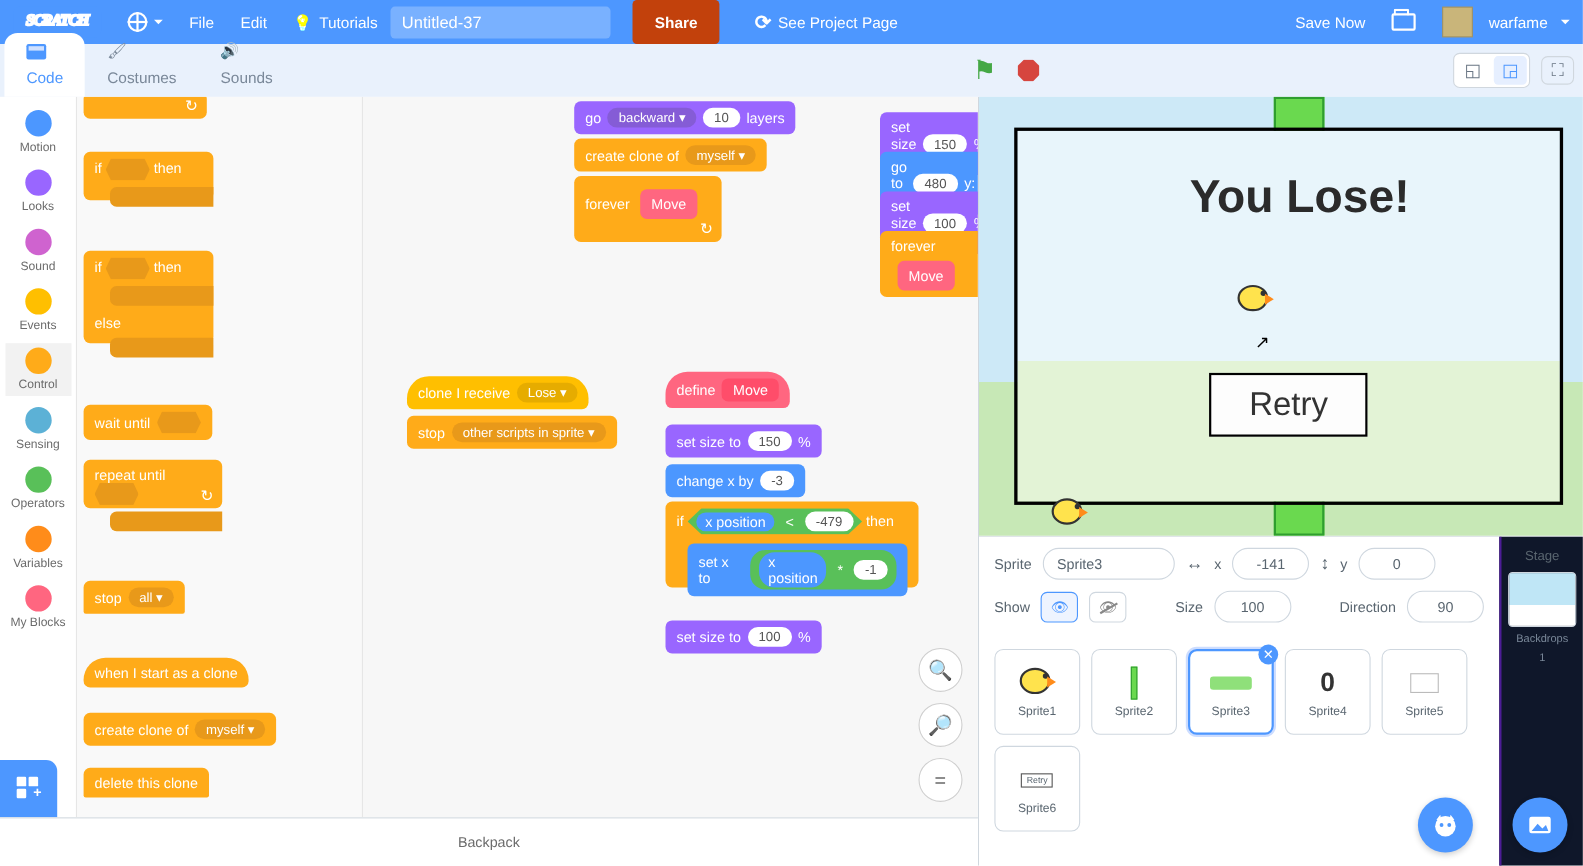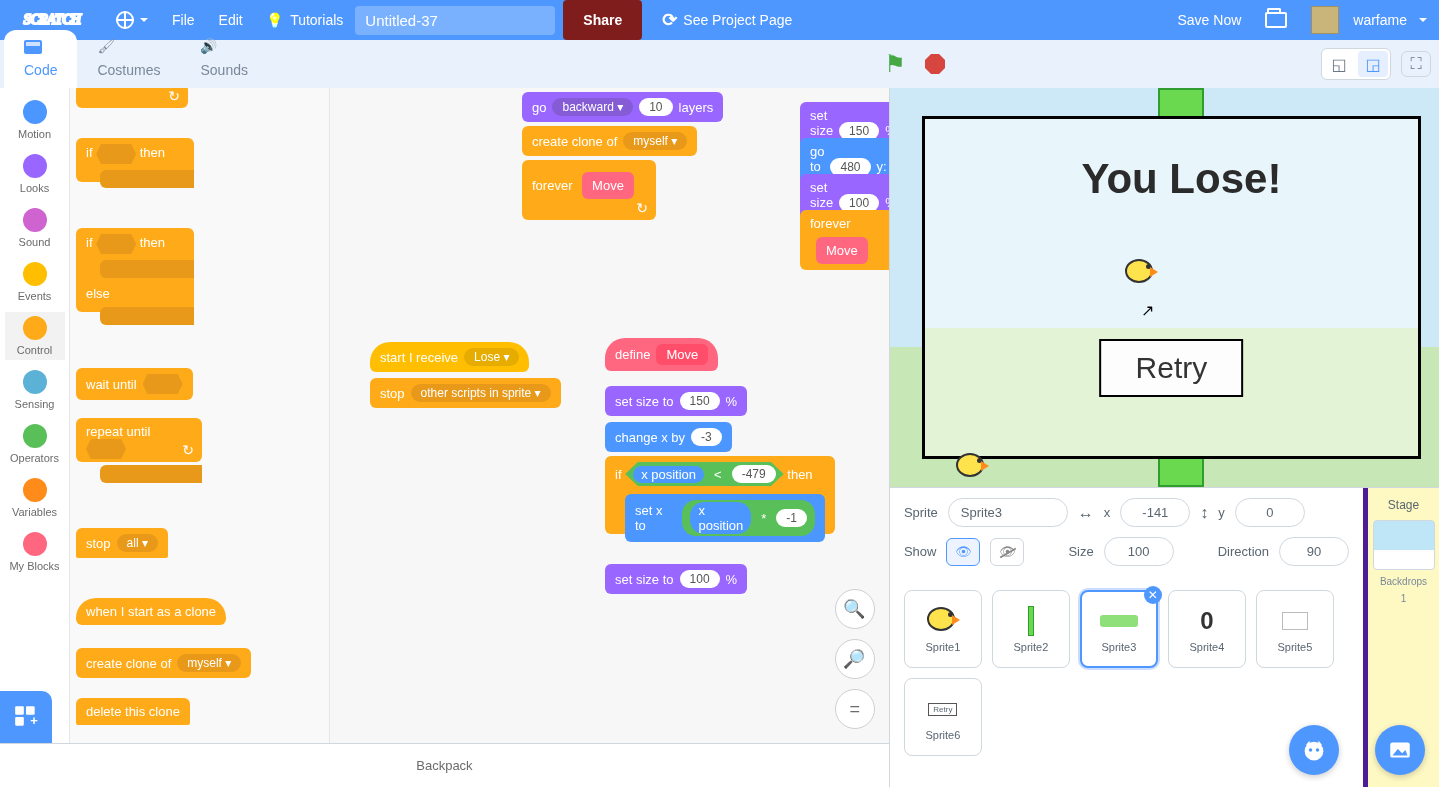--- a/index.html
+++ b/index.html
@@ -9,21 +9,21 @@
   .menubar { height: 40px; background: #4d97ff; display: flex; align-items: center; color: #fff; font-size: 14px; }
   .logo { width: 80px; height: 28px; margin: 0 12px; background: #4d97ff; border-radius: 6px; display:flex;align-items:center;justify-content:center;}
   .logo-text{ font-family: "Comic Sans MS", cursive; font-weight:900; color:#ffa64d; -webkit-text-stroke:2px #fff; letter-spacing:-1px; font-size:14px;font-style:italic;}
   .mb-item { padding: 0 12px; cursor: pointer; display:flex;align-items:center;gap:6px; height:40px;}
   .globe-icon{ width:18px;height:18px;border:2px solid #fff;border-radius:50%;position:relative;}
   .globe-icon::before{content:"";position:absolute;left:6px;top:-2px;bottom:-2px;border-left:2px solid #fff;}
   .globe-icon::after{content:"";position:absolute;top:6px;left:-2px;right:-2px;border-top:2px solid #fff;}
   .dd-caret{width:0;height:0;border:4px solid transparent;border-top-color:#fff;margin-top:4px;}
   .bulb-icon::before{content:"💡";filter: brightness(2);}
   .project-title{ background: rgba(255,255,255,.25); border:none; color:#fff; font-size:15px; padding:6px 10px; border-radius:4px; width:200px;}
-  .share-btn{ background:#7f1d1d; padding:8px 20px; font-weight:600; border-radius:4px; margin:0 8px;}
+  .share-btn{ background:#c2410c; padding:8px 20px; font-weight:600; border-radius:4px; margin:0 20px;}
   .seepage-icon::before{content:"⟳"; font-size:18px; font-weight:bold;}
   .mb-spacer{flex:1;}
   .folder-icon{width:22px;height:16px;border:2px solid #fff;border-radius:2px 2px 2px 2px;position:relative;}
   .folder-icon::before{content:"";position:absolute;top:-6px;left:0;width:10px;height:4px;border:2px solid #fff;border-bottom:none;border-radius:2px 2px 0 0;}
   .avatar{width:28px;height:28px;background:#c9b57a;border:1px solid rgba(0,0,0,.2);margin-right:8px;}
 
   
   .tabrow { height:48px; background:#e9f1fc; display:flex; align-items:flex-end; padding-left:4px; position:relative;}
   .tab { padding:10px 20px; color:#7a8899; font-size:14px; cursor:pointer; display:flex;align-items:flex-start;gap:8px; border-radius:12px 12px 0 0;flex-direction:column;}
   .tab.active{ background:#fff; color:#4d97ff; }
@@ -113,21 +113,21 @@
   .eye-btn{width:34px;height:28px;border:1px solid #cfd7df;border-radius:6px;display:flex;align-items:center;justify-content:center;cursor:pointer;color:#888;}
   .eye-btn.active{border-color:#4d97ff;color:#4d97ff;background:#eef4ff;}
 
   .sprite-gallery{display:flex;flex-wrap:wrap;gap:10px;padding:4px 14px;}
   .sprite-card{width:78px;height:78px;border:1px solid #cfd7df;border-radius:8px;display:flex;flex-direction:column;align-items:center;justify-content:center;gap:4px;font-size:11px;color:#5a6670;cursor:pointer;background:#fff;position:relative;}
   .sprite-card.sel{border:2px solid #4d97ff;box-shadow:0 0 0 2px #cdddff;}
   .sprite-card.sel .del{position:absolute;top:-6px;right:-6px;width:18px;height:18px;background:#4d97ff;border-radius:50%;color:#fff;font-size:12px;display:flex;align-items:center;justify-content:center;}
   .sc-thumb{width:40px;height:32px;display:flex;align-items:center;justify-content:center;font-size:24px;}
 
   
-  .stage-panel{width:76px;border-left:5px solid #4c1d95;background:#fef9c3;padding:10px 4px;position:relative;}
+  .stage-panel{width:76px;border-left:2px solid #4c1d95;background:#0f172a;padding:10px 4px;position:relative;}
   .stage-panel h4{font-size:12px;color:#5a6670;text-align:center;font-weight:500;margin-bottom:8px;}
   .stage-thumb{width:62px;height:50px;background:linear-gradient(#bfe6f6 0 60%,#fff 60%);border:1px solid #cfd7df;border-radius:4px;margin:0 auto;}
   .bd-label{font-size:10px;color:#7a8899;text-align:center;margin-top:6px;}
 
   .fab{position:absolute;width:50px;height:50px;border-radius:50%;background:#4d97ff;color:#fff;display:flex;align-items:center;justify-content:center;font-size:22px;cursor:pointer;box-shadow:0 2px 6px rgba(0,0,0,.2);}
   .fab-sprite{bottom:12px;right:100px;}
   .fab-bd{bottom:12px;right:14px;}
 
   .right-lower{flex:1;display:flex;position:relative;}
   .right-lower-main{flex:1;display:flex;flex-direction:column;}
@@ -266,21 +266,21 @@
             <span>y:</span>
           </div>
         <div class="blk blk-looks" style="top:86px;left:470px;">
             <span>set size to</span> 
             <span class="pill">100</span> 
             <span>%</span>
           </div>
         <div class="cstack" style="top:122px;left:470px;width:118px;height:60px;"><span>forever</span><div class="blk blk-myb" style="position:relative;margin:6px 0 0 6px;display:inline-block;">Move</div></div>
 
         <div class="blk blk-events hat" style="top:254px;left:40px;">
-            <span>start I receive</span> 
+            <span>clone I receive</span> 
             <span class="pill-dd" style="background:#e6ac00">Lose ▾</span>
           </div>
         <div class="blk blk-ctrl" style="top:290px;left:40px;">
             <span>stop</span> 
             <span class="pill-dd">other scripts in sprite ▾</span>
           </div>
 
         <div class="blk blk-myb hat" style="top:250px;left:275px;">
             <span>define</span> 
             <span style="background:#ff4d6a;padding:3px 10px;border-radius:6px;">Move</span>

